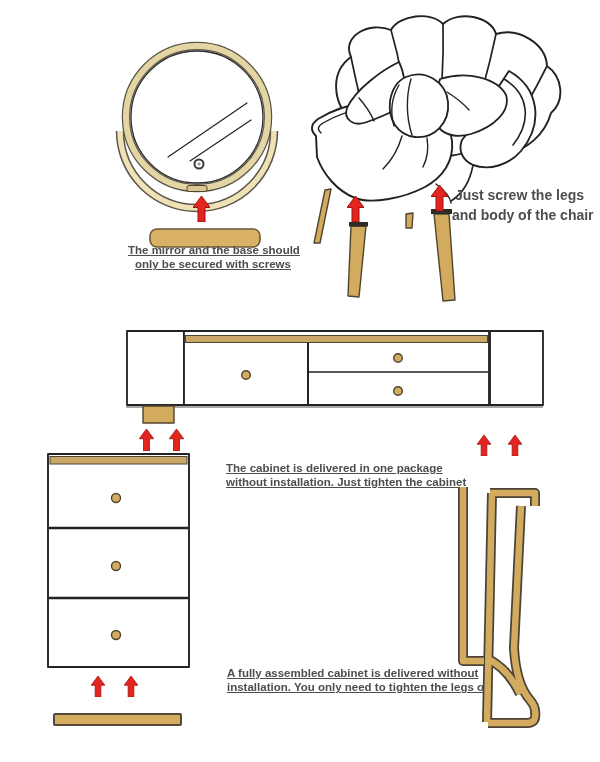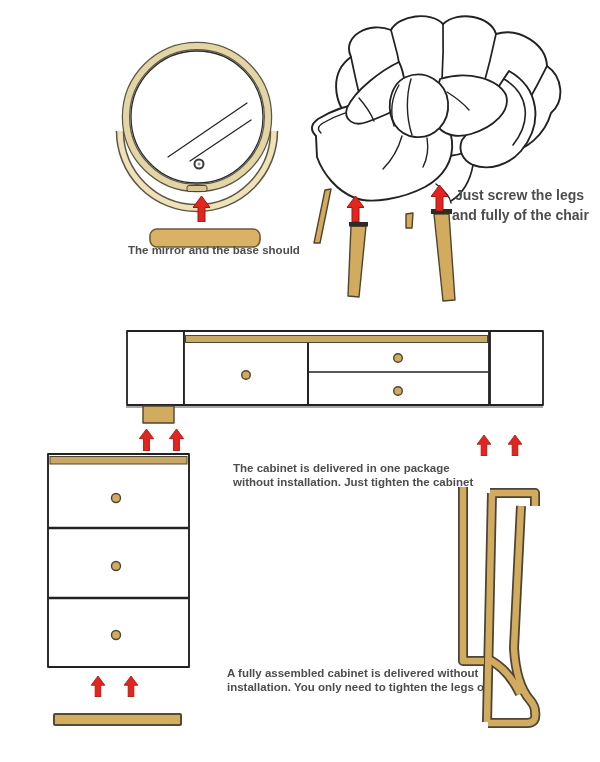--- a/index.html
+++ b/index.html
@@ -3,21 +3,21 @@
 <meta charset="utf-8">
 <style>
   html,body{margin:0;padding:0;background:#ffffff;}
   #scene{
     position:relative;width:600px;height:762px;background:#ffffff;overflow:hidden;
     font-family:"Liberation Sans",sans-serif;color:#4d4d4f;
   }
   .abs{position:absolute;}
   .caption{color:#4d4d4f;font-weight:600;}
   .caption .cap-line{white-space:nowrap;text-align:center;}
-  .cap-small{font-size:11.5px;line-height:14.3px;}
+  .cap-small{font-size:11.5px;line-height:14.3px;text-decoration:underline;}
   .cap-large{font-size:14px;line-height:20px;}
   .arrow-icon svg{display:block;}
   .arrow-icon polygon{fill:#e2251f;stroke:#a31310;stroke-width:1;}
   .gold-bar{
     background:#d4ae5e;border:2px solid #55493a;border-radius:2px;box-sizing:border-box;
   }
   svg .ln{stroke:#222222;fill:none;stroke-linecap:round;stroke-linejoin:round;}
   svg .fw{stroke:#222222;fill:#ffffff;stroke-linejoin:round;}
   svg .gold{fill:#d2ab5f;stroke:#4f4430;stroke-width:1.4;stroke-linejoin:round;}
   svg .tube-under{stroke:#4a4336;stroke-width:10;fill:none;stroke-linecap:butt;stroke-linejoin:round;}
@@ -57,20 +57,21 @@
         <polygon points="8.5,0 17,11.5 12,11.5 12,26 5,26 5,11.5 0,11.5"></polygon>
       </svg>
   </div>
 
   <svg class="abs" style="left:146px;top:225px;" width="120" height="28" viewBox="146 225 120 28">
     <rect x="150" y="229" width="110" height="18" rx="7" fill="#d9b266" stroke="#6b5a35" stroke-width="1.6"></rect>
   </svg>
 
   <div class="abs caption cap-small" style="left:128px;top:243px;width:170px;">
     <div class="cap-line">The mirror and the base should</div>
+    <div class="cap-line">only be secured with screws</div>
   </div>
 
   <svg class="abs" style="left:290px;top:8px;" width="295" height="310" viewBox="290 8 295 310">
 
     <path class="fw" stroke-width="1.9" d="M352,122 C332,102 330,72 351,57 C341,36 370,21 391,30 C399,15 431,11 443,24
          C458,10 491,16 496,34 C519,27 546,44 547,66 C563,77 565,101 551,113
          C545,135 525,151 509,152 C500,153 488,150 480,146 C462,156 440,160 420,152
          C395,146 370,138 352,122 Z"></path>
     <g>
       <path class="ln" stroke-width="1.7" d="M391,30 C401,64 406,100 407,128"></path>
@@ -125,21 +126,21 @@
       </svg>
   </div>
   <div class="abs arrow-icon" style="left:431px;top:185px;">
     <svg width="17" height="26" viewBox="0 0 17 26">
         <polygon points="8.5,0 17,11.5 12,11.5 12,26 5,26 5,11.5 0,11.5"></polygon>
       </svg>
   </div>
 
   <div class="abs caption cap-large" style="left:452px;top:185px;width:135px;">
     <div class="cap-line">Just screw the legs</div>
-    <div class="cap-line">and fully of the chair</div>
+    <div class="cap-line">and body of the chair</div>
   </div>
 
   <svg class="abs" style="left:120px;top:325px;" width="430" height="102" viewBox="120 325 430 102">
     <line x1="126" y1="407" x2="543" y2="407" stroke="#8a8a8a" stroke-width="1.6"></line>
     <rect x="127" y="331" width="57" height="74" class="fw" stroke-width="1.8"></rect>
     <rect x="184" y="331" width="305" height="74" class="fw" stroke-width="1.8"></rect>
     <rect x="185.5" y="335.5" width="302" height="7" fill="#c9a766" stroke="#4f4430" stroke-width="1"></rect>
     <line x1="308" y1="343" x2="308" y2="405" stroke="#222222" stroke-width="2"></line>
     <line x1="309" y1="372" x2="488" y2="372" stroke="#222222" stroke-width="1.6"></line>
     <circle cx="246" cy="375" r="4.3" class="gold" stroke-width="1.2"></circle>
@@ -164,21 +165,21 @@
     <svg width="14" height="21" viewBox="0 0 17 26">
         <polygon points="8.5,0 17,11.5 12,11.5 12,26 5,26 5,11.5 0,11.5"></polygon>
       </svg>
   </div>
   <div class="abs arrow-icon" style="left:508px;top:435px;">
     <svg width="14" height="21" viewBox="0 0 17 26">
         <polygon points="8.5,0 17,11.5 12,11.5 12,26 5,26 5,11.5 0,11.5"></polygon>
       </svg>
   </div>
 
-  <div class="abs caption cap-small" style="left:233px;top:461px;width:210px;">
+  <div class="abs caption cap-small" style="left:226px;top:461px;width:210px;">
     <div class="cap-line">The cabinet is delivered in one package</div>
     <div class="cap-line">without installation. Just tighten the cabinet</div>
   </div>
 
   <svg class="abs" style="left:40px;top:448px;" width="160" height="224" viewBox="40 448 160 224">
     <rect x="48" y="454" width="141" height="213" class="fw" stroke-width="1.9"></rect>
     <rect x="50" y="456.5" width="137" height="7.5" fill="#c9a766" stroke="#4f4430" stroke-width="1"></rect>
     <line x1="49" y1="528" x2="188" y2="528" stroke="#222222" stroke-width="2.3"></line>
     <line x1="49" y1="598" x2="188" y2="598" stroke="#222222" stroke-width="2.3"></line>
     <circle cx="116" cy="498" r="4.5" class="gold" stroke-width="1.2"></circle>

